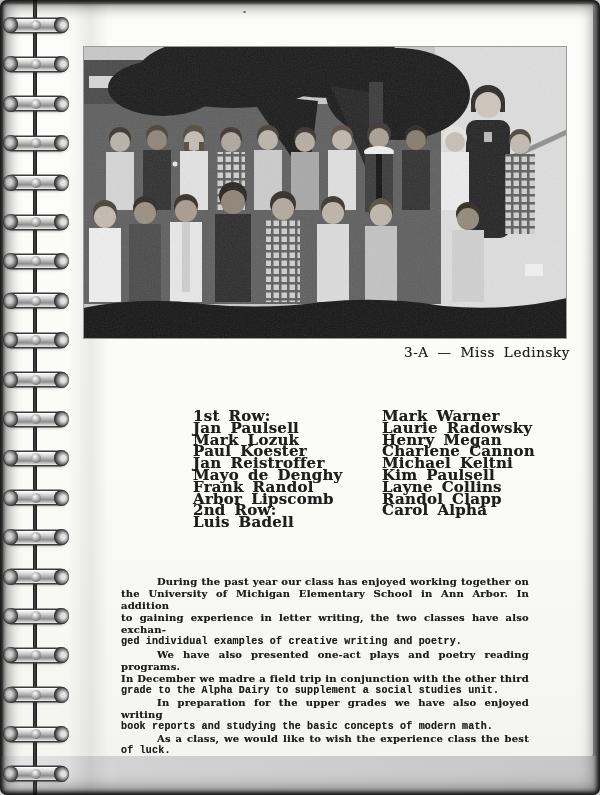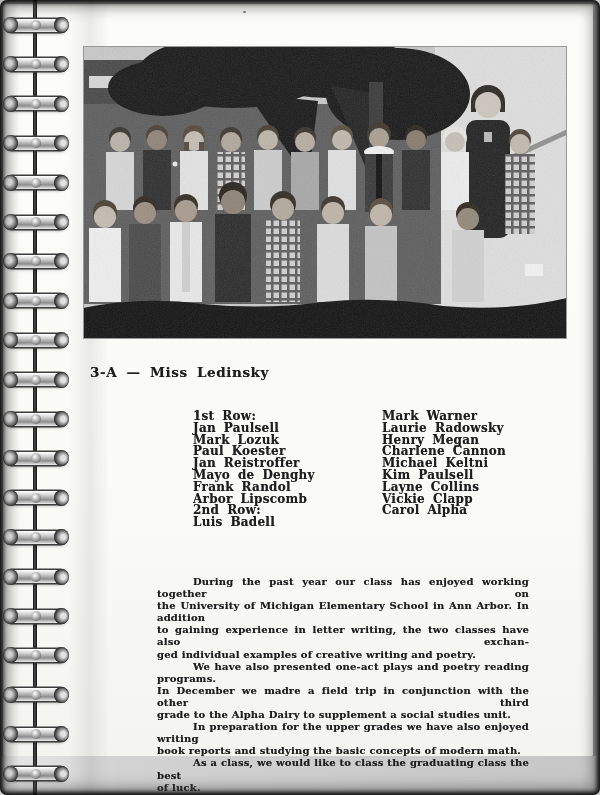--- a/index.html
+++ b/index.html
@@ -51,39 +51,39 @@
     box-shadow:inset 0 0 2px #000;
   }
   .ring .screw{
     position:absolute;left:26px;top:1.5px;width:10px;height:10px;border-radius:50%;
     background:radial-gradient(circle at 40% 35%,#ffffff,#8a8a8a 65%,#2e2e2e 100%);
   }
   
   .photo{position:absolute;left:83px;top:46px;width:484px;height:293px;display:block;}
   
   .title{
-    position:absolute;left:90px;top:364px;width:480px;text-align:left;
-    font-size:13.5px;font-weight:700;letter-spacing:.6px;word-spacing:4px;
+    position:absolute;left:90px;top:344px;width:480px;text-align:right;
+    font-size:13.5px;font-weight:400;letter-spacing:.6px;word-spacing:4px;
     text-shadow:0 0 .4px rgba(0,0,0,.55);
   }
   .roster-col{
-    position:absolute;top:411px;font-size:12px;font-weight:700;line-height:11.8px;
+    position:absolute;top:411px;font-size:15px;font-weight:700;line-height:11.8px;
     letter-spacing:.25px;word-spacing:3.5px;white-space:nowrap;
     text-shadow:0 0 .35px rgba(0,0,0,.5);
   }
   .roster-left{left:193px;}
   .roster-right{left:382px;}
   .body-text{
     position:absolute;left:121px;top:576px;width:408px;
     font-size:10px;font-weight:700;line-height:12.1px;letter-spacing:.2px;
     text-shadow:0 0 .35px rgba(0,0,0,.5);
   }
-  .report-line{text-align:justify;text-align-last:justify;text-justify:inter-word;margin-left:36px;}
+  .report-line{text-align:justify;text-align-last:justify;text-justify:inter-word;}
   .report-line.first{text-indent:36px;}
-  .report-line.last{text-align:center;text-align-last:left;}
+  .report-line.last{text-align:center;text-align-last:left;font-family:Liberation Mono, monospace;}
   .speck{position:absolute;left:243px;top:11px;width:3px;height:2px;background:#777;border-radius:50%;}
   
   .vignette{
     position:absolute;inset:0;pointer-events:none;border-radius:7px;
     box-shadow:inset 0 0 4px 3px rgba(8,8,8,.95),inset 0 0 14px 7px rgba(70,70,70,.55);
   }
 </style>
 </head>
 <body>
 
@@ -330,21 +330,21 @@
         <div>Luis Badell</div>
       </div>
     <div class="roster-col roster-right" id="roster-right">
         <div>Mark Warner</div>
         <div>Laurie Radowsky</div>
         <div>Henry Megan</div>
         <div>Charlene Cannon</div>
         <div>Michael Keltni</div>
         <div>Kim Paulsell</div>
         <div>Layne Collins</div>
-        <div>Vickie Clapp</div>
+        <div>Randol Clapp</div>
         <div>Carol Alpha</div>
       </div>
   </div>
 
   <div class="body-text" id="body-text">
       <div>
         <div class="report-line first">During the past year our class has enjoyed working together on</div>
         <div class="report-line">the University of Michigan Elementary School in Ann Arbor. In addition</div>
         <div class="report-line">to gaining experience in letter writing, the two classes have also exchan-</div>
         <div class="report-line last">ged individual examples of creative writing and poetry.</div>
@@ -352,19 +352,19 @@
       <div>
         <div class="report-line first">We have also presented one-act plays and poetry reading programs.</div>
         <div class="report-line">In December we madre a field trip in conjunction with the other third</div>
         <div class="report-line last">grade to the Alpha Dairy to supplement a social studies unit.</div>
       </div>
       <div>
         <div class="report-line first">In preparation for the upper grades we have also enjoyed writing</div>
         <div class="report-line last">book reports and studying the basic concepts of modern math.</div>
       </div>
       <div>
-        <div class="report-line first">As a class, we would like to class the graduating class the best</div>
+        <div class="report-line first">As a class, we would like to wish the experience class the best</div>
         <div class="report-line last">of luck.</div>
       </div>
     </div>
 
   <div class="vignette"></div>
 </div>
 
 </body></html>

